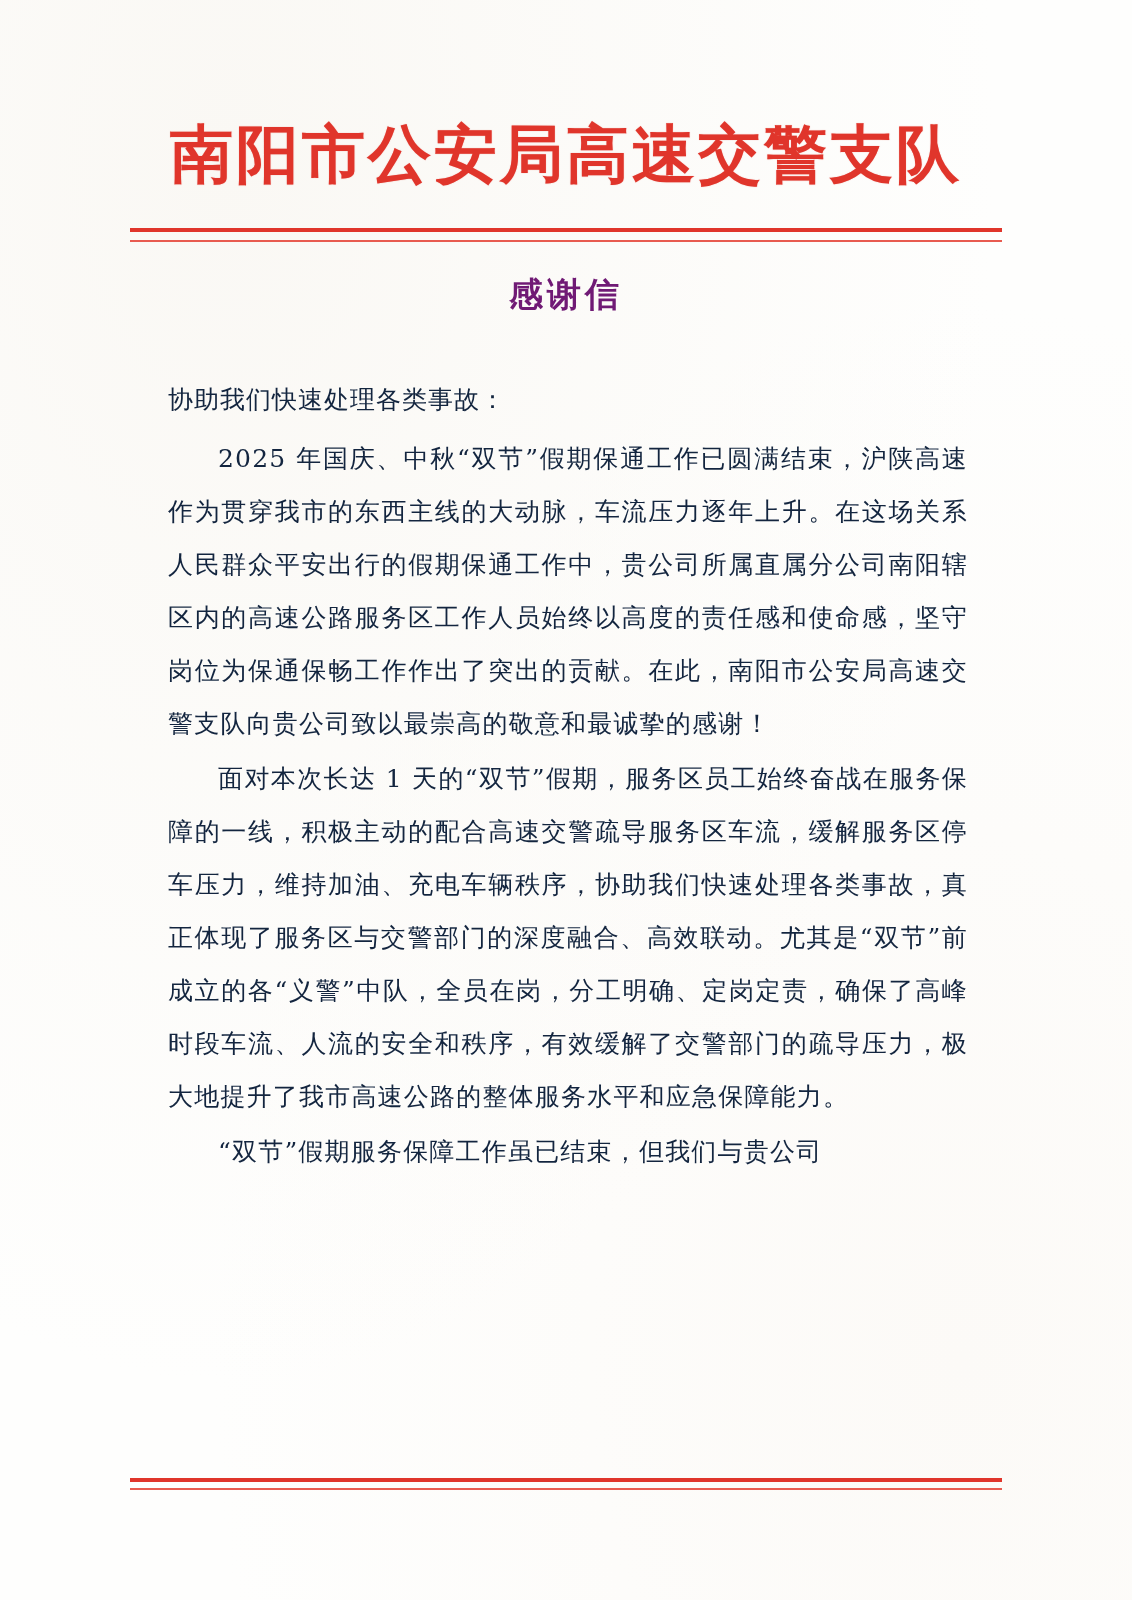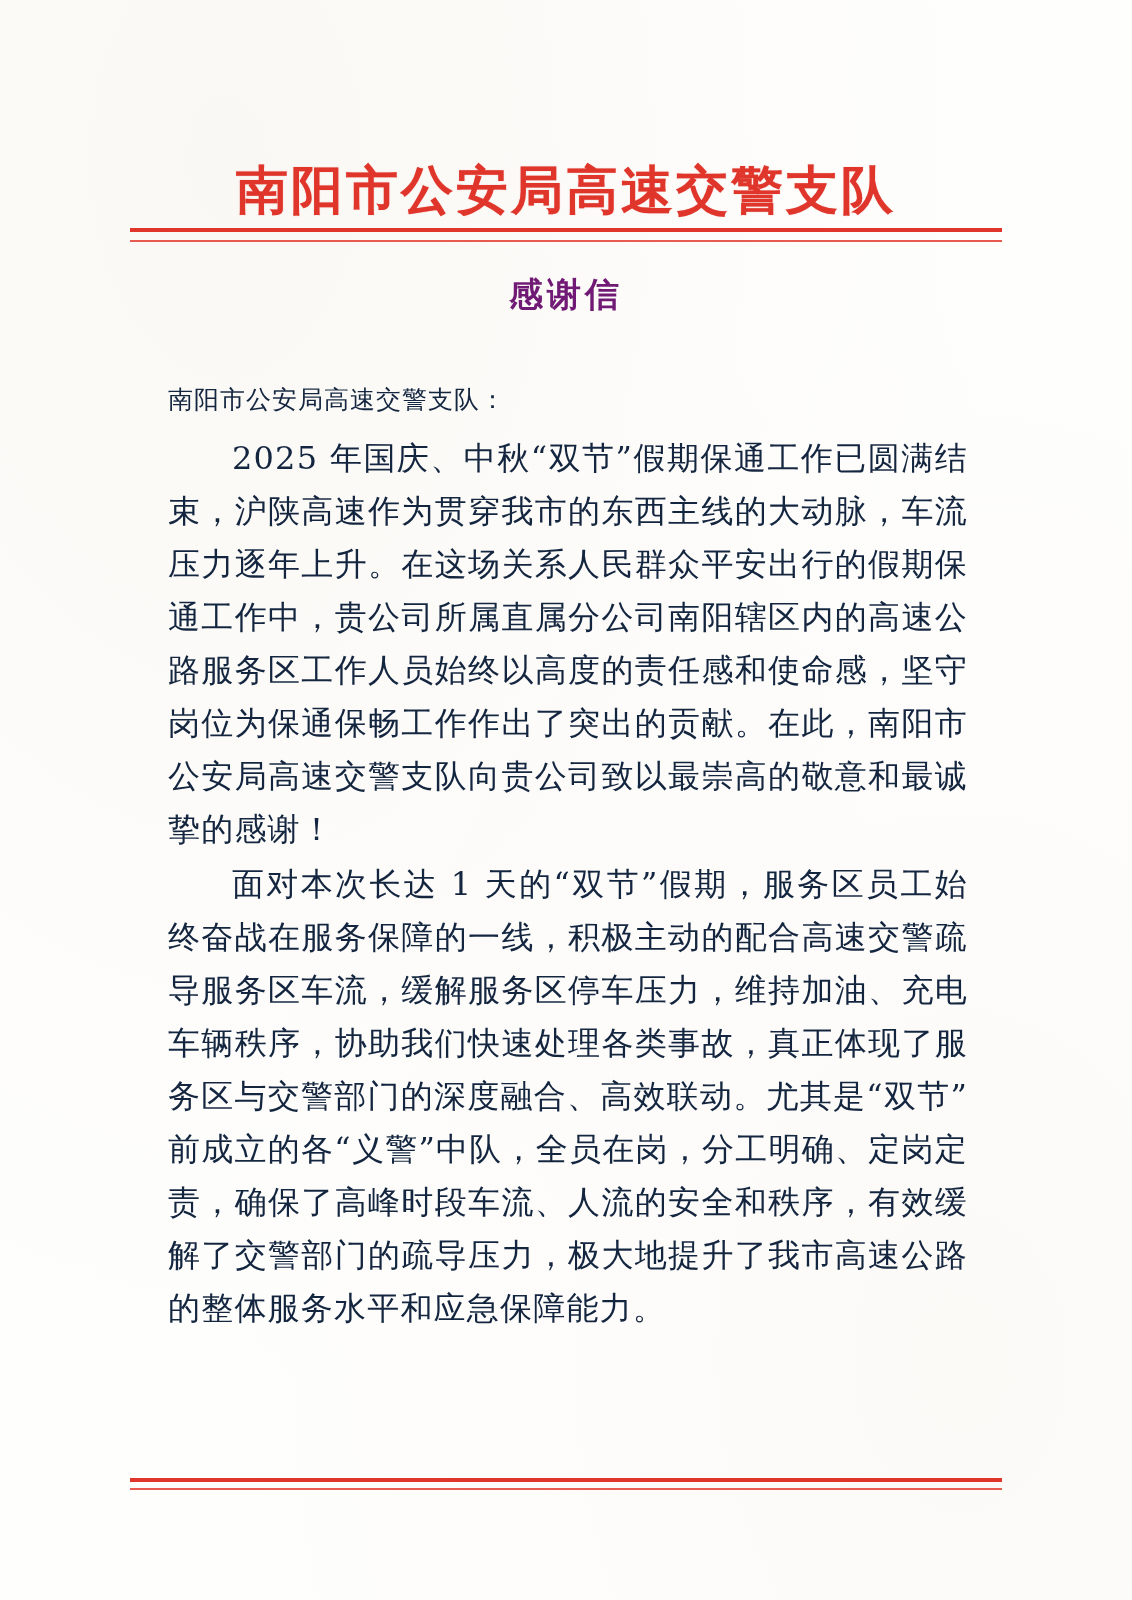--- a/index.html
+++ b/index.html
@@ -37,27 +37,26 @@
     position: absolute;
     left: 0;
     top: 120px;
     width: 100%;
     text-align: center;
   }
 
   .letterhead-title {
     font-family: "DejaVu Serif", "Liberation Serif", serif;
     font-weight: bold;
-    font-size: 52px;
+    font-size: 63px;
     letter-spacing: 3px;
     color: #e0352b;
     line-height: 1.1;
     text-shadow: 0 0 1px rgba(224,53,43,0.5);
     white-space: nowrap;
-    margin-top: 41px;
   }
 
   .rule-red-thick {
     position: absolute;
     left: 130px;
     width: 872px;
     height: 4px;
     background: #e0352b;
   }
   .rule-red-thin {
@@ -95,21 +94,21 @@
     font-family: "DejaVu Serif", "Liberation Serif", serif;
     font-size: 25px;
     color: #13253f;
     letter-spacing: 1px;
     line-height: 1.6;
     margin-bottom: 12px;
   }
 
   .para {
     font-family: "DejaVu Serif", "Liberation Serif", serif;
-    font-size: 32px;
+    font-size: 25px;
     color: #13253f;
     letter-spacing: 1.2px;
     line-height: 53px;
     text-indent: 2em;
     text-align: justify;
     text-justify: inter-ideograph;
     margin: 0 0 2px 0;
   }
 
   .footer-rules {
@@ -129,23 +128,24 @@
   <div class="letterhead">
     <div class="letterhead-title">南阳市公安局高速交警支队</div>
   </div>
 
   <div class="rule-red-thick head-rule-1"></div>
   <div class="rule-red-thin head-rule-2"></div>
 
   <div class="doc-title">感谢信</div>
 
   <div class="body-area">
-    <div class="salutation">南阳市公安局高速交警支队：</div>
+    <div class="salutation">协助我们快速处理各类事故：</div>
 
     <p class="para">2025 年国庆、中秋“双节”假期保通工作已圆满结束，沪陕高速作为贯穿我市的东西主线的大动脉，车流压力逐年上升。在这场关系人民群众平安出行的假期保通工作中，贵公司所属直属分公司南阳辖区内的高速公路服务区工作人员始终以高度的责任感和使命感，坚守岗位为保通保畅工作作出了突出的贡献。在此，南阳市公安局高速交警支队向贵公司致以最崇高的敬意和最诚挚的感谢！</p>
 
     <p class="para">面对本次长达 1 天的“双节”假期，服务区员工始终奋战在服务保障的一线，积极主动的配合高速交警疏导服务区车流，缓解服务区停车压力，维持加油、充电车辆秩序，协助我们快速处理各类事故，真正体现了服务区与交警部门的深度融合、高效联动。尤其是“双节”前成立的各“义警”中队，全员在岗，分工明确、定岗定责，确保了高峰时段车流、人流的安全和秩序，有效缓解了交警部门的疏导压力，极大地提升了我市高速公路的整体服务水平和应急保障能力。</p>
 
+    <p class="para">“双节”假期服务保障工作虽已结束，但我们与贵公司</p>
   </div>
 
   <div class="rule-red-thick footer-rules foot-rule-1"></div>
   <div class="rule-red-thin footer-rules foot-rule-2"></div>
 </div>
 
 </body></html>

